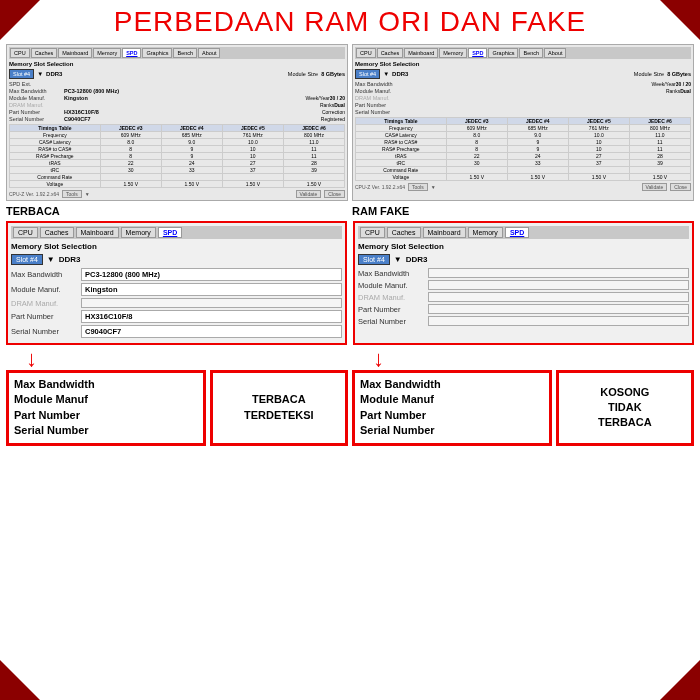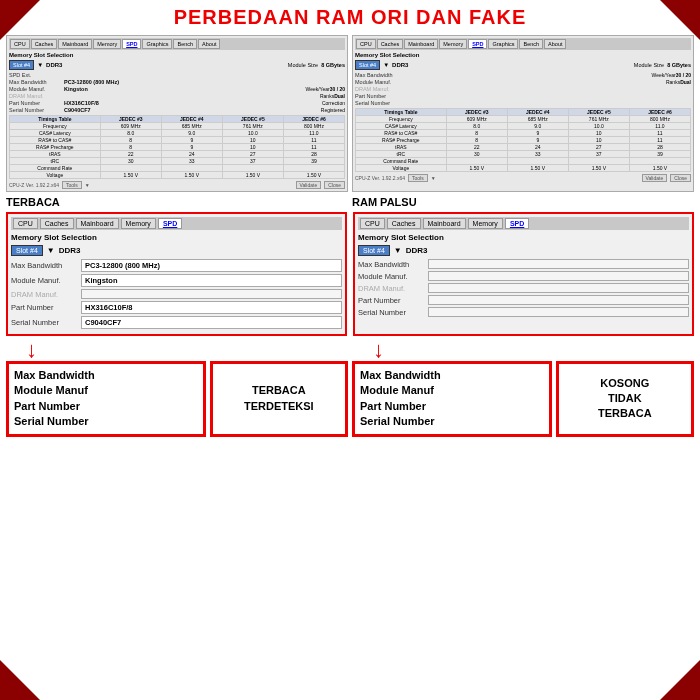--- a/index.html
+++ b/index.html
@@ -11,22 +11,22 @@
       overflow: hidden;
     }
 
     
     .header {
       background: #fff;
       text-align: center;
       padding: 6px 4px 4px;
     }
     .header-title {
-      font-size: 20px;
-      font-weight: 700;
+      font-size: 28px;
+      font-weight: 400;
       color: #e00;
       letter-spacing: 1px;
       text-transform: uppercase;
     }
 
     
     .top-row {
       display: flex;
       gap: 4px;
       padding: 2px 6px 2px;
@@ -566,21 +566,21 @@
         <span>▼</span>
         <span style="flex:1;"></span>
         <span class="footer-btn">Validate</span>
         <span class="footer-btn">Close</span>
       </div>
     </div>
   </div>
 
   <div class="label-row">
     <div class="lbl">TERBACA</div>
-    <div class="lbl">RAM PALSU</div>
+    <div class="lbl">RAM FAKE</div>
   </div>
 
   <div class="bottom-row">
 
     <div class="cpuz-large">
       <div class="tabs-bar">
         <span class="tab">CPU</span>
         <span class="tab">Caches</span>
         <span class="tab">Mainboard</span>
         <span class="tab">Memory</span>

